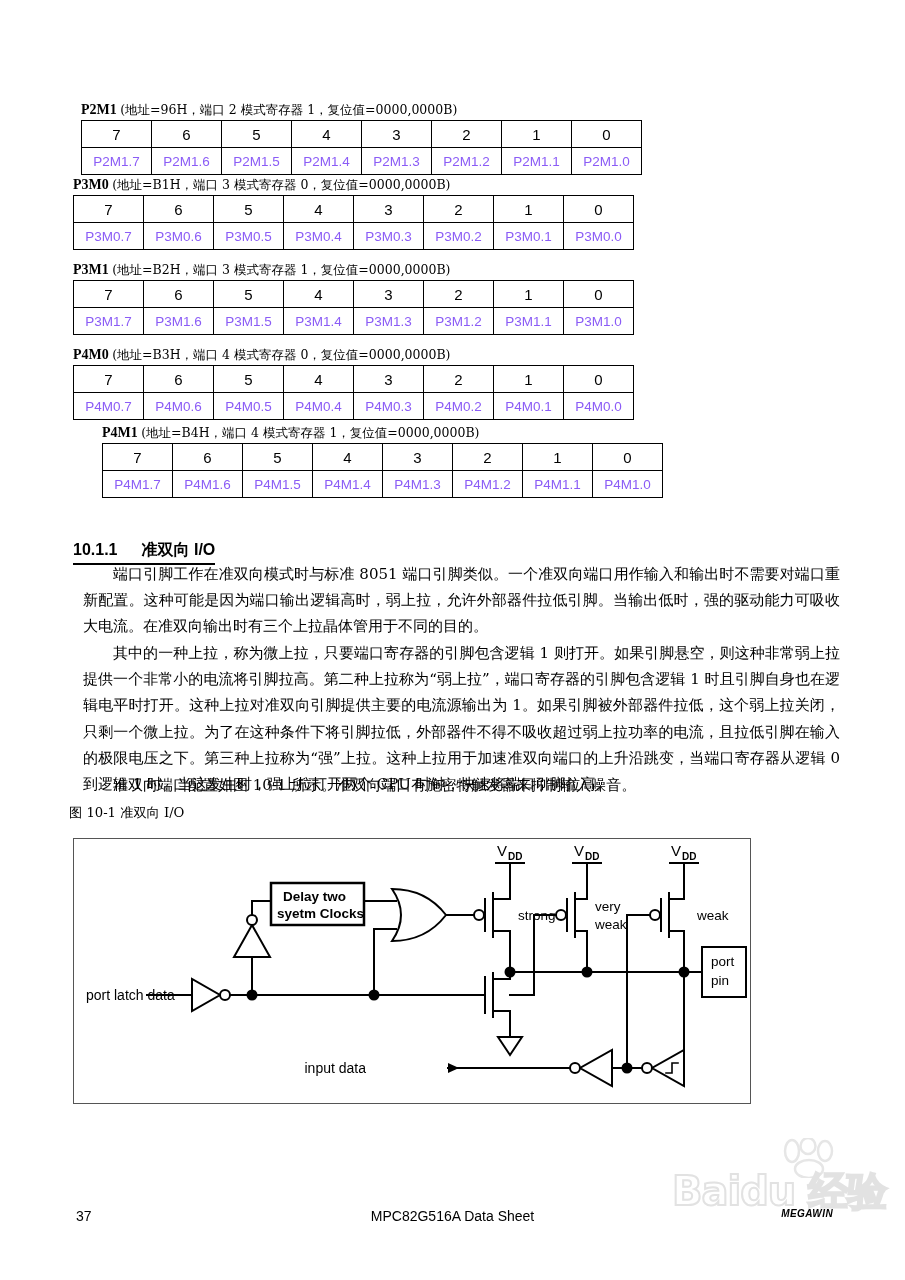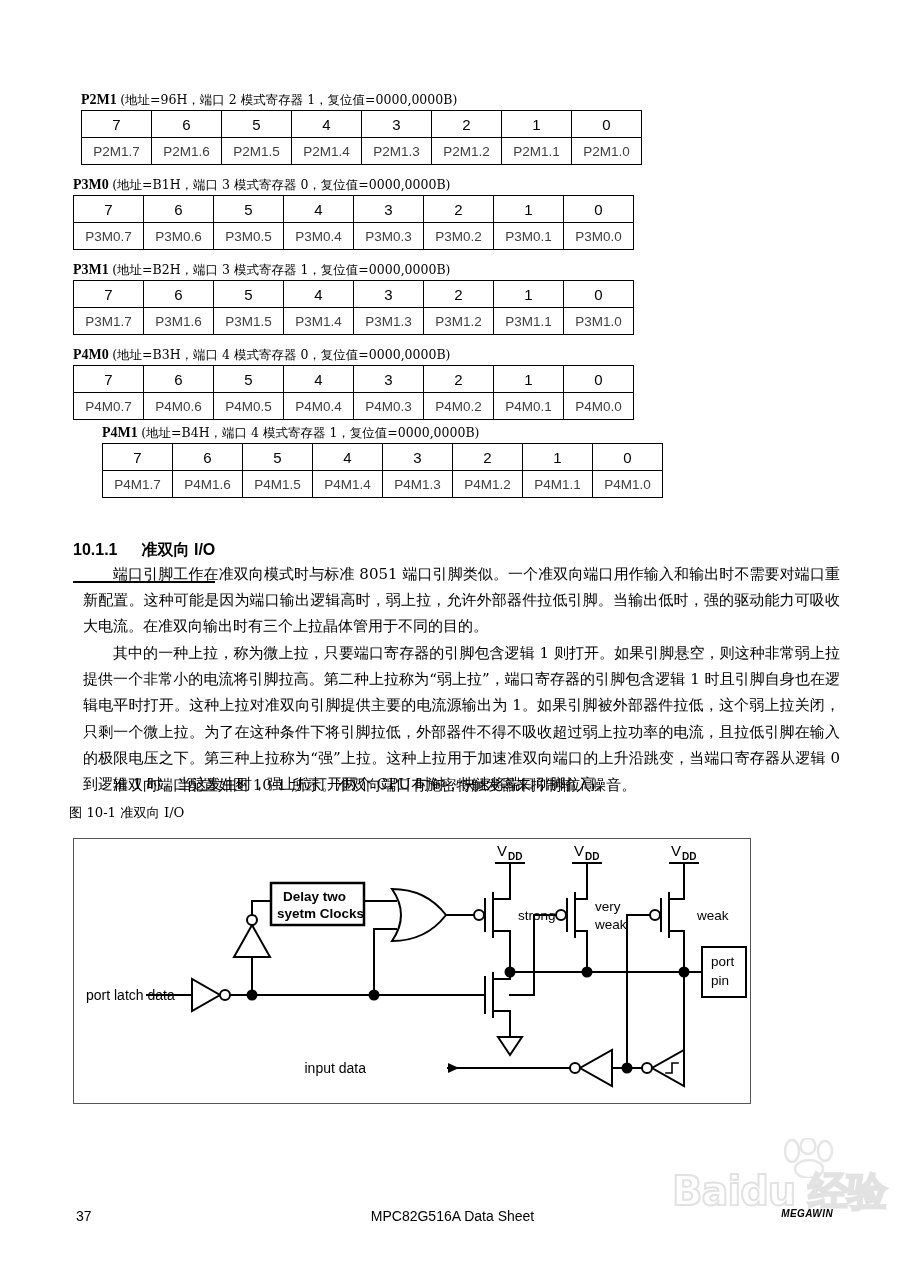--- a/index.html
+++ b/index.html
@@ -57,34 +57,34 @@
     vertical-align: middle;
     font-family: "Liberation Sans", "DejaVu Sans", sans-serif;
     font-size: 14px;
     padding: 0;
   }
   table.bittable tr.bitnum td {
     color: #000000;
     font-size: 15px;
   }
   table.bittable tr.bitname td {
-    color: #404040;
+    color: #8b5cf6;
     font-size: 13.5px;
   }
 
   
   .sec-head {
     position: absolute;
     left: 73px;
     top: 540px;
     font-family: "Liberation Sans", "DejaVu Sans", sans-serif;
     font-weight: bold;
     font-size: 16px;
     border-bottom: 2px solid #000000;
-    padding-bottom: 20px;
+    padding-bottom: 2px;
     display: inline-block;
     white-space: nowrap;
   }
   .sec-head .num { margin-right: 24px; }
 
   
   .body-text {
     position: absolute;
     left: 83px;
     width: 757px;
@@ -190,21 +190,21 @@
   .watermark .wm-paw {
     position: absolute;
     left: 108px; top: 0px;
   }
 </style>
 </head>
 <body>
 
 <div class="page">
 
-  <div class="reg-block" id="reg0" style="top:91px;padding-left:8px;">
+  <div class="reg-block" id="reg0" style="top:101px;padding-left:8px;">
     <div class="reg-caption">
       <span class="regname">P2M1</span>
       <span class="cn">(地址=96H，端口 2 模式寄存器 1，复位值=0000,0000B)</span>
     </div>
     <table class="bittable">
       <tbody>
           <tr class="bitnum">
         <td>7</td>
         <td>6</td>
         <td>5</td>

